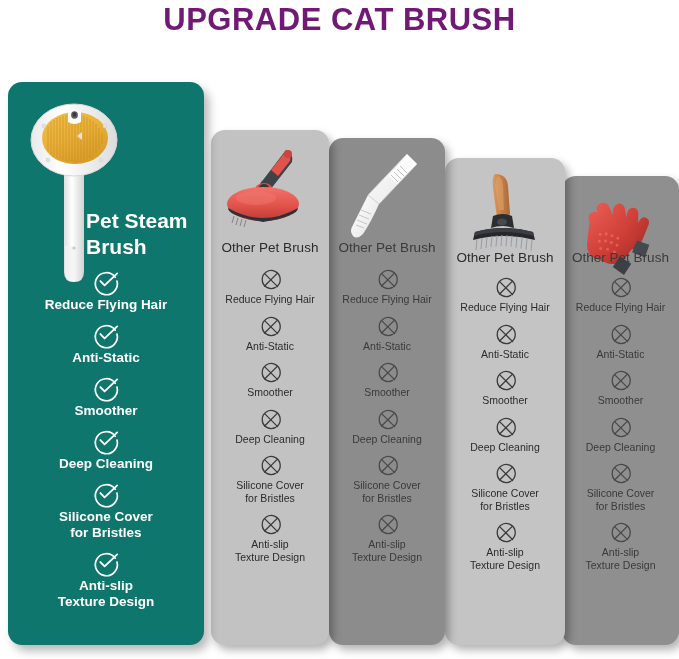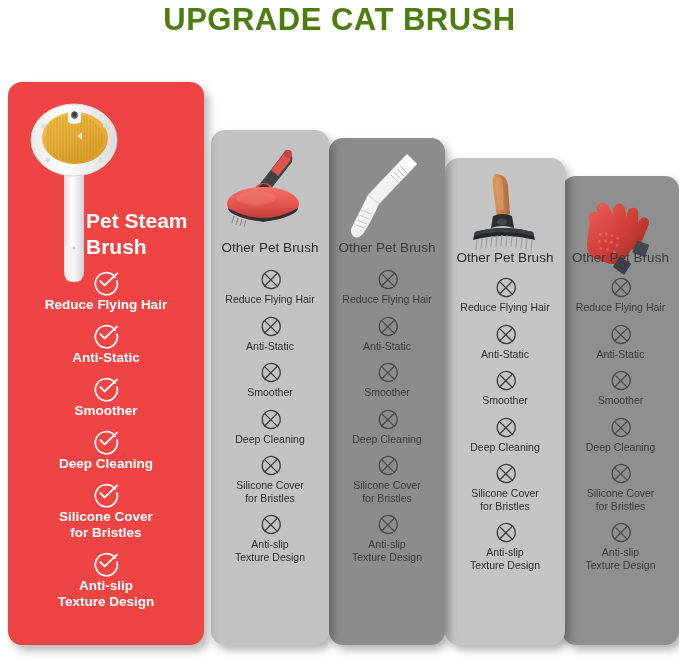--- a/index.html
+++ b/index.html
@@ -16,36 +16,36 @@
   
   .page-title {
     position: absolute;
     top: 2px;
     left: 0;
     width: 679px;
     text-align: center;
     font-size: 31px;
     font-weight: bold;
     letter-spacing: 0.5px;
-    color: #4d7c0f;
+    color: #701a75;
     font-family: "Liberation Sans", sans-serif;
   }
 
   
   .col {
     position: absolute;
     border-radius: 14px;
   }
 
   .col-featured {
     left: 8px;
     top: 82px;
     width: 196px;
     height: 563px;
-    background: #ef4444;
+    background: #0f766e;
     box-shadow: 5px 6px 10px rgba(0,0,0,0.28);
     z-index: 6;
   }
 
   .col-other {
     box-shadow: 4px 5px 9px rgba(0,0,0,0.30);
   }
 
   .col-o1 { left: 211px; top: 130px; width: 118px; height: 515px; background: #c2c2c2; z-index: 5; }
   .col-o2 { left: 329px; top: 138px; width: 116px; height: 507px; background: #8c8c8c; z-index: 4; }

